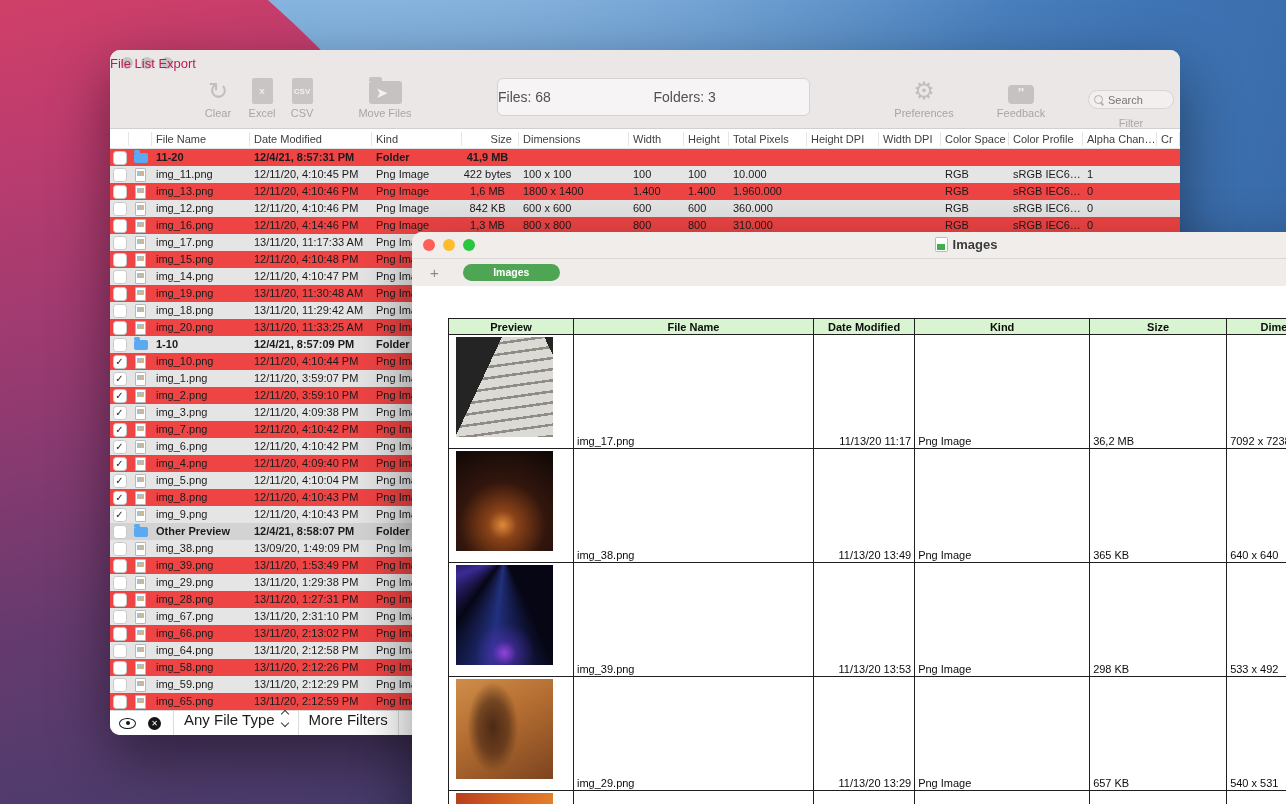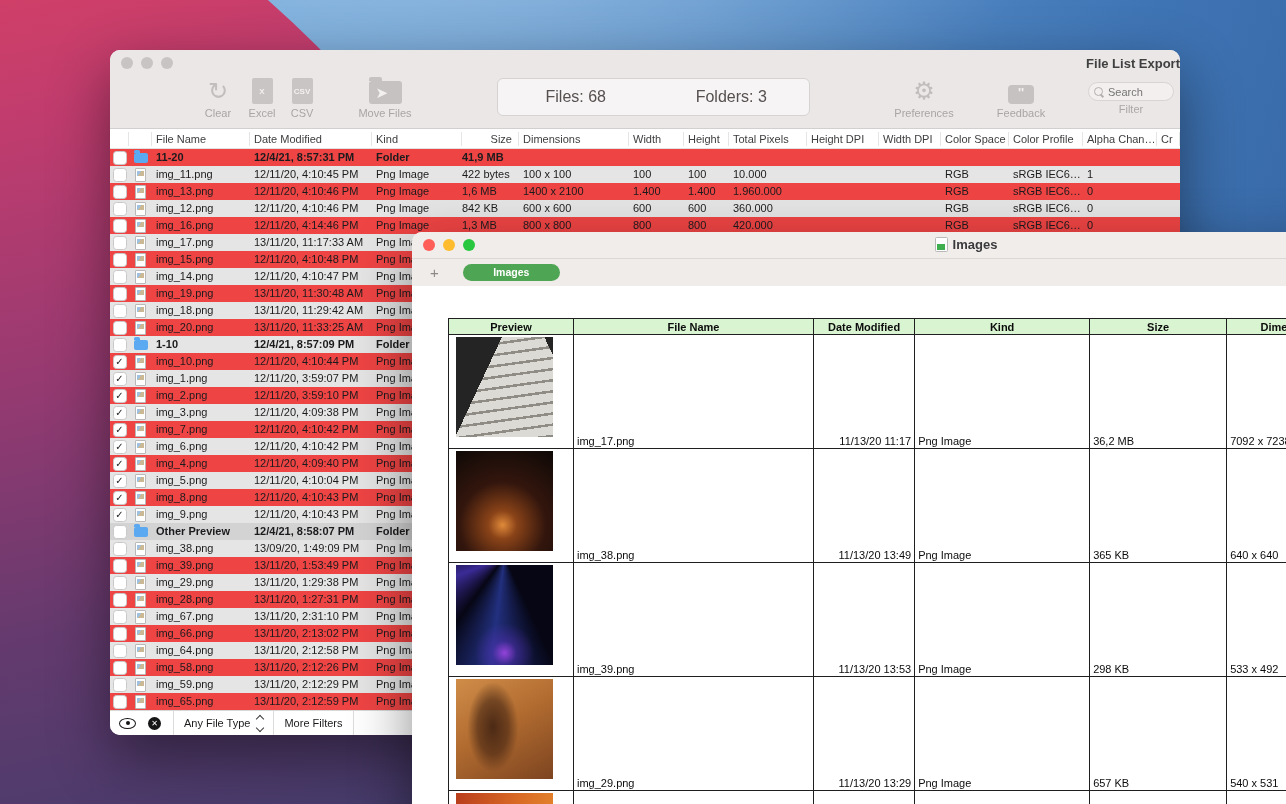--- a/index.html
+++ b/index.html
@@ -17,86 +17,86 @@
       #653a6e 48%,#463c6c 58%,#31406e 70%,#2a3a68 100%);}
 
   
   .window{position:absolute;border-radius:10px;box-shadow:0 22px 60px rgba(0,0,0,.45);overflow:hidden}
   .dots{display:flex;gap:8px;position:absolute;left:11px;top:7px}
   .dot{width:12px;height:12px;border-radius:50%}
 
   
   #main-window{left:110px;top:50px;width:1070px;height:685px;background:#fff}
   #main-header{position:relative;height:78px;background:#eae7e6;border-bottom:1px solid #d3cfce}
-  #main-title{position:absolute;top:6px;left:0;right:0;text-align:right;
-              font-size:13px;font-weight:bold;color:#404040}
+  #main-title{position:absolute;top:6px;left:0;right:0;text-align:left;
+              font-size:13px;font-weight:normal;color:#be185d}
   .gdot{background:#c8c4c3}
   #main-toolbar{position:absolute;left:0;top:24px;width:100%;height:54px}
   .tb-item{position:absolute;text-align:center;color:#a9a5a4;font-size:11px}
   .tb-ic{height:30px;display:flex;align-items:flex-end;justify-content:center;margin-bottom:3px;color:#c2bebd}
   .tb-folder{width:33px;height:23px;background:#c6c2c1;border-radius:3px;position:relative}
   .tb-folder::before{content:"";position:absolute;top:-4px;left:0;width:13px;height:4px;
                      background:#c6c2c1;border-radius:2px 2px 0 0}
   .tb-arrow{position:absolute;left:7px;top:3px;color:#f3f1f0;font-size:15px;font-weight:bold}
   .glyph{font-size:24px;line-height:26px;color:#c2bebd}
   .tb-doc{width:21px;height:26px;background:#c9c5c4;border-radius:2px;position:relative;
           display:flex;align-items:center;justify-content:center;color:#f3f1f0;
           font-size:8px;font-weight:bold}
   .bubble{width:26px;height:19px;background:#c6c2c1;border-radius:4px;position:relative;
           color:#f3f1f0;font-size:13px;font-weight:bold;line-height:16px}
   .bubble::after{content:"";position:absolute;left:5px;bottom:-5px;border:5px solid transparent;
                  border-top-color:#c6c2c1;border-left-width:3px;border-right-width:3px}
   #counts-box{position:absolute;left:387px;top:4px;width:311px;height:36px;background:#f6f4f4;
               border:1px solid #d6d2d1;border-radius:6px;display:flex;align-items:center}
-  #counts-box span{flex:1;text-align:center;font-size:16px;color:#55504f}
-  #search-wrap{position:absolute;left:975px;top:8px;width:92px;text-align:center}
+  #counts-box span{flex:1;font-size:14px;color:#55504f}
+  #search-wrap{position:absolute;left:975px;top:16px;width:92px;text-align:center}
   #search-field{width:86px;height:19px;border:1px solid #d8d4d3;background:#f2efee;border-radius:10px;
                 display:flex;align-items:center;padding:0 5px;box-sizing:border-box;margin:0 auto}
   #search-field input{border:none;background:transparent;outline:none;width:60px;
                 font-size:11px;color:#8f8b8a;font-family:inherit}
   .mag{width:7px;height:7px;border:1.5px solid #b3afae;border-radius:50%;position:relative;margin-right:3px;flex:none}
   .mag::after{content:"";position:absolute;width:1.5px;height:4px;background:#b3afae;
               left:6px;top:6px;transform:rotate(-45deg)}
-  #filter-label{font-size:11px;color:#aba7a6;margin-top:2px}
+  #filter-label{font-size:11px;color:#aba7a6;margin-top:8px}
 
   
   #file-table{position:absolute;top:79px;left:0;right:0;bottom:24px;background:#fff;overflow:hidden}
   :root{--cols:19px 23px 98px 122px 90px 57px 110px 55px 45px 78px 72px 62px 68px 74px 74px 23px}
   #file-table-header{display:grid;grid-template-columns:var(--cols);height:19px;align-items:center;
      border-bottom:1px solid #e2e2e2;background:#fff}
   .hcell{font-size:11px;color:#3e3e40;padding-left:4px;border-right:1px solid #e5e5e5;
          height:14px;line-height:14px;overflow:hidden;white-space:nowrap}
   .hcell.c5{text-align:right;padding-right:6px;padding-left:0}
   .frow{display:grid;grid-template-columns:var(--cols);height:17px;align-items:center;background:#ef4444}
   .frow.alt{background:#e5e5e5}
   .frow.sel{background:#d3d3d4}
   .frow.bold .cell{font-weight:bold}
   .cell{font-size:11px;color:#1b1b1d;padding-left:4px;overflow:hidden;white-space:nowrap;height:17px;line-height:17px}
-  .cell.c5{text-align:left;padding-right:6px;padding-left:0}
+  .cell.c5{text-align:center;padding-right:6px;padding-left:0}
   .cellc{display:flex;align-items:center;justify-content:center;height:17px}
   .cb{width:12px;height:12px;border:1px solid #c9c9c9;border-radius:3.5px;background:#fff;
       font-size:10px;line-height:11px;text-align:center;color:#1c1c1c;font-weight:bold}
   .cb.checked::after{content:"\2713"}
   .icon-folder{width:14px;height:10px;background:#5aa9f1;border-radius:2px;position:relative}
   .icon-folder::before{content:"";position:absolute;top:-2.5px;left:0;width:6px;height:3px;
       background:#5aa9f1;border-radius:1.5px 1.5px 0 0}
   .icon-file{width:9px;height:12px;background:#fff;border:1px solid #b9b9b9;border-radius:1px;position:relative}
   .icon-file::after{content:"";position:absolute;left:1px;right:1px;top:2px;height:5px;
       background:linear-gradient(120deg,#9fc0de 40%,#cbb894 40%)}
 
   
   #filter-bar{position:absolute;left:0;right:0;bottom:0;height:24px;background:#fff;
       border-top:1px solid #d8d8d8;display:flex;align-items:center}
   .eye{width:15px;height:9px;border:1.5px solid #161616;border-radius:50%;position:relative;margin-left:9px;flex:none}
   .eye::after{content:"";position:absolute;width:4px;height:4px;border-radius:50%;background:#161616;
       left:50%;top:50%;transform:translate(-50%,-50%)}
   .cx{width:13px;height:13px;border-radius:50%;background:#161616;color:#fff;font-size:8px;
       line-height:13px;text-align:center;margin-left:12px;flex:none}
   .cx::after{content:"\2715"}
-  .fbtn{height:100%;display:flex;align-items:center;padding:0 10px;font-size:11px;color:#1b1b1d;
+  .fbtn{height:100%;display:flex;padding:0 10px;font-size:15px;color:#1b1b1d;
       border-right:1px solid #dcdcdc;box-sizing:border-box}
   .fbtn.first{border-left:1px solid #dcdcdc;margin-left:12px}
   .updown{display:flex;flex-direction:column;gap:3px;margin-left:7px}
   .chev{width:5px;height:5px;border-left:1.5px solid #3c3c3c;border-top:1.5px solid #3c3c3c}
   .chev.up{transform:rotate(45deg)}
   .chev.down{transform:rotate(225deg)}
 
   
   #preview-window{left:412px;top:232px;width:1108px;height:640px;background:#fff;z-index:5}
   #preview-titlebar{height:26px;background:#f1edeb;border-bottom:1px solid #dcd8d5;position:relative}
@@ -270,21 +270,21 @@
           <div class="cellc">
             <div class="cb"></div>
           </div>
           <div class="cellc">
             <div class="icon-file"></div>
           </div>
           <div class="cell c2">img_13.png</div>
           <div class="cell c3">12/11/20, 4:10:46 PM</div>
           <div class="cell c4">Png Image</div>
           <div class="cell c5">1,6 MB</div>
-          <div class="cell c6">1400 x 2100</div>
+          <div class="cell c6">1800 x 1400</div>
           <div class="cell c7">1.400</div>
           <div class="cell c8">1.400</div>
           <div class="cell c9">1.960.000</div>
           <div class="cell c10"></div>
           <div class="cell c11"></div>
           <div class="cell c12">RGB</div>
           <div class="cell c13">sRGB IEC6…</div>
           <div class="cell c14">0</div>
           <div class="cell c15"></div>
         </div>
@@ -317,21 +317,21 @@
           <div class="cellc">
             <div class="icon-file"></div>
           </div>
           <div class="cell c2">img_16.png</div>
           <div class="cell c3">12/11/20, 4:14:46 PM</div>
           <div class="cell c4">Png Image</div>
           <div class="cell c5">1,3 MB</div>
           <div class="cell c6">800 x 800</div>
           <div class="cell c7">800</div>
           <div class="cell c8">800</div>
-          <div class="cell c9">420.000</div>
+          <div class="cell c9">310.000</div>
           <div class="cell c10"></div>
           <div class="cell c11"></div>
           <div class="cell c12">RGB</div>
           <div class="cell c13">sRGB IEC6…</div>
           <div class="cell c14">0</div>
           <div class="cell c15"></div>
         </div>
         <div class="frow alt">
           <div class="cellc">
             <div class="cb"></div>

